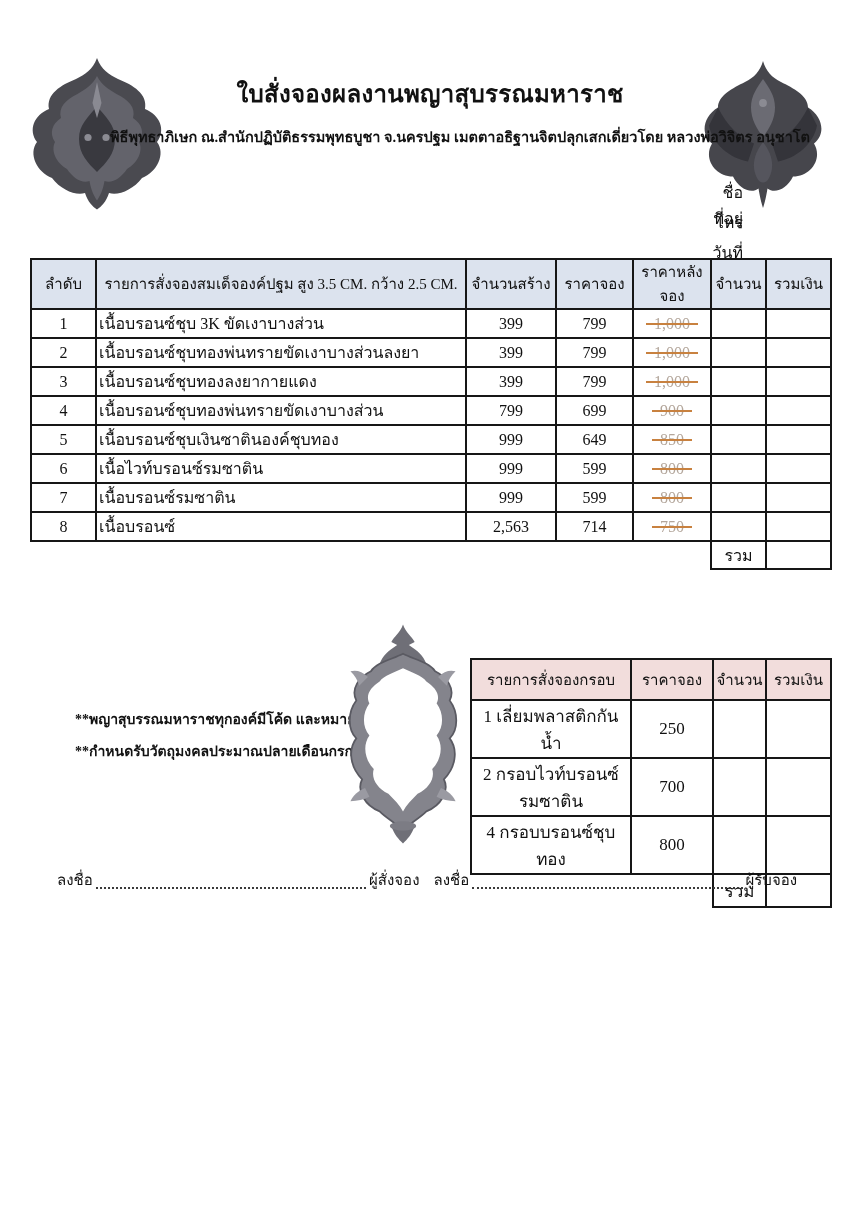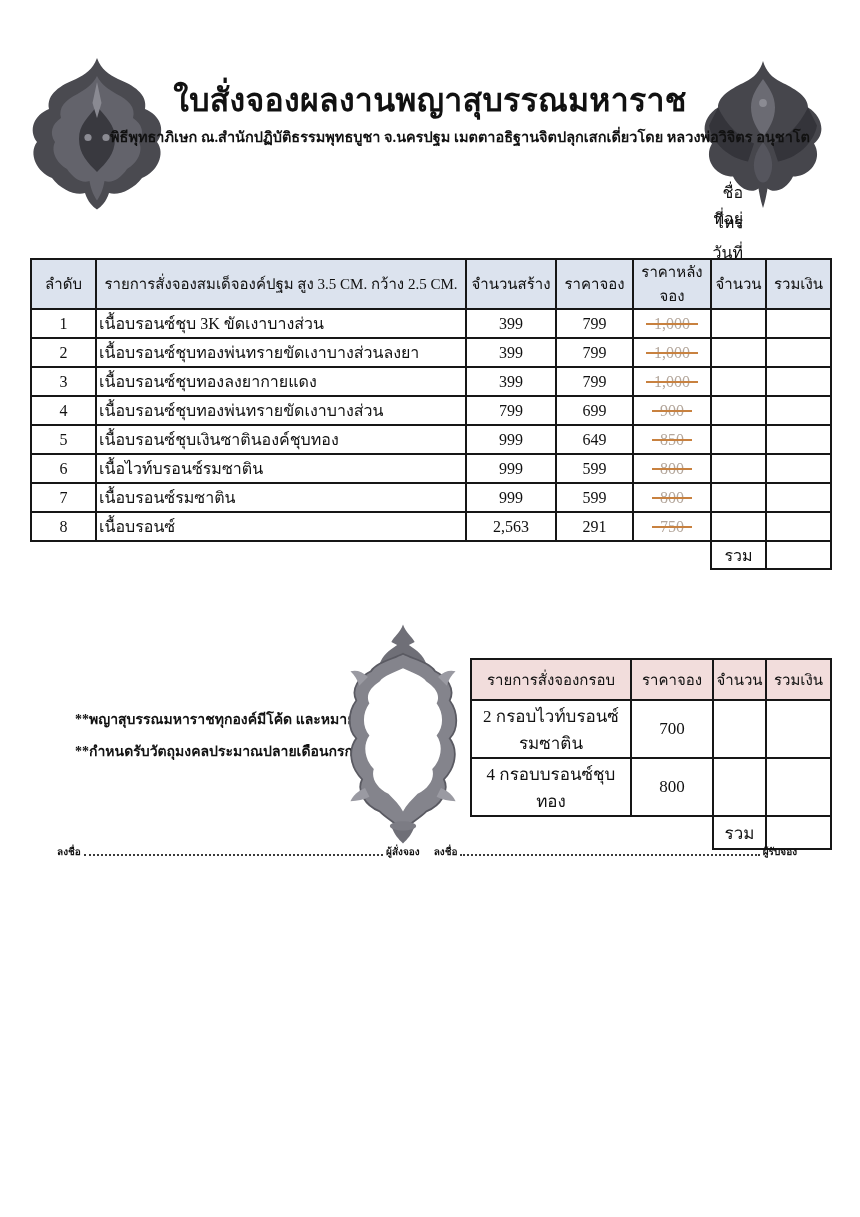--- a/index.html
+++ b/index.html
@@ -11,21 +11,21 @@
   }
   html,body{margin:0;padding:0;background:#ffffff;}
   body{width:860px;height:1217px;font-family:"Liberation Serif","DejaVu Serif",serif;color:#111;}
   .page{position:relative;width:860px;height:1217px;background:#fff;overflow:hidden;}
 
   .emblem{position:absolute;top:54px;width:150px;height:158px;}
   .emblem.left{left:22px;}
   .emblem.right{left:688px;}
 
   .title{position:absolute;top:74px;left:170px;width:520px;text-align:center;
-         font-size:32px;font-weight:bold;letter-spacing:.3px;}
+         font-size:24px;font-weight:bold;letter-spacing:.3px;}
   .subtitle{position:absolute;top:125px;left:110px;width:640px;text-align:center;
          font-size:14.5px;font-weight:bold;white-space:nowrap;}
 
   .form-line{position:absolute;display:flex;align-items:flex-end;font-size:16px;flex-direction:column;}
   .fl1{top:180px;left:100px;width:643px;}
   .fl2{top:206px;left:100px;width:643px;gap:46px;}
   .flabel{white-space:nowrap;}
   .dots{border-bottom:2px dotted #3a3a3a;margin:0 3px 3px 3px;height:14px;}
   .grow{flex:3.1;}
   .d-phone{flex:1.18;}
@@ -47,21 +47,21 @@
   .frame-table td{border:2px solid var(--border);height:29px;font-size:17px;text-align:center;}
 
   .strike{color:var(--strike-text);text-decoration:line-through;
           -webkit-text-decoration-color:var(--strike-line);
           text-decoration-color:var(--strike-line);text-decoration-thickness:2px;}
   .strike::before,.strike::after{content:"\2002";}
 
   .notes{position:absolute;left:75px;top:704px;width:300px;font-size:14px;font-weight:bold;line-height:32px;white-space:nowrap;}
   .frame-ornament{position:absolute;left:330px;top:624px;width:146px;height:220px;}
 
-  .sign-line{position:absolute;top:840px;left:57px;width:740px;display:flex;align-items:flex-end;font-size:10px;font-weight:bold;}
+  .sign-line{position:absolute;top:868px;left:57px;width:740px;display:flex;align-items:flex-end;font-size:15px;}
   .sign-gap{width:14px;}
 </style>
 </head>
 <body>
 
 <div class="page">
 
   <div class="emblem left">
     <svg viewBox="0 0 100 104" width="150" height="158" aria-hidden="true">
       <path fill="#4a4a50" d="M50 2 C47 10 42 13 36 16 C26 20 16 26 18 36 C8 40 4 50 10 58 C4 66 10 78 20 82 C26 90 36 94 42 92 C44 98 47 101 50 103 C53 101 56 98 58 92 C64 94 74 90 80 82 C90 78 96 66 90 58 C96 50 92 40 82 36 C84 26 74 20 64 16 C58 13 53 10 50 2 Z"></path>
@@ -183,21 +183,21 @@
         <td class="c">999</td>
         <td class="c">599</td>
         <td class="c"><span class="strike">800</span></td>
         <td class="c"></td>
         <td class="c"></td>
       </tr>
       <tr>
         <td class="c">8</td>
         <td class="item-cell">เนื้อบรอนซ์</td>
         <td class="c">2,563</td>
-        <td class="c">291</td>
+        <td class="c">714</td>
         <td class="c"><span class="strike">750</span></td>
         <td class="c"></td>
         <td class="c"></td>
       </tr>
       <tr class="total-row">
         <td class="total-spacer" colspan="5"></td>
         <td class="c">รวม</td>
         <td class="c"></td>
       </tr>
     </tbody>
@@ -232,20 +232,26 @@
     <thead>
       <tr>
         <th>รายการสั่งจองกรอบ</th>
         <th>ราคาจอง</th>
         <th>จำนวน</th>
         <th>รวมเงิน</th>
       </tr>
     </thead>
     <tbody>
       <tr>
+        <td>1 เลี่ยมพลาสติกกันน้ำ</td>
+        <td>250</td>
+        <td></td>
+        <td></td>
+      </tr>
+      <tr>
         <td>2 กรอบไวท์บรอนซ์รมซาติน</td>
         <td>700</td>
         <td></td>
         <td></td>
       </tr>
       <tr>
         <td>4 กรอบบรอนซ์ชุบทอง</td>
         <td>800</td>
         <td></td>
         <td></td>

